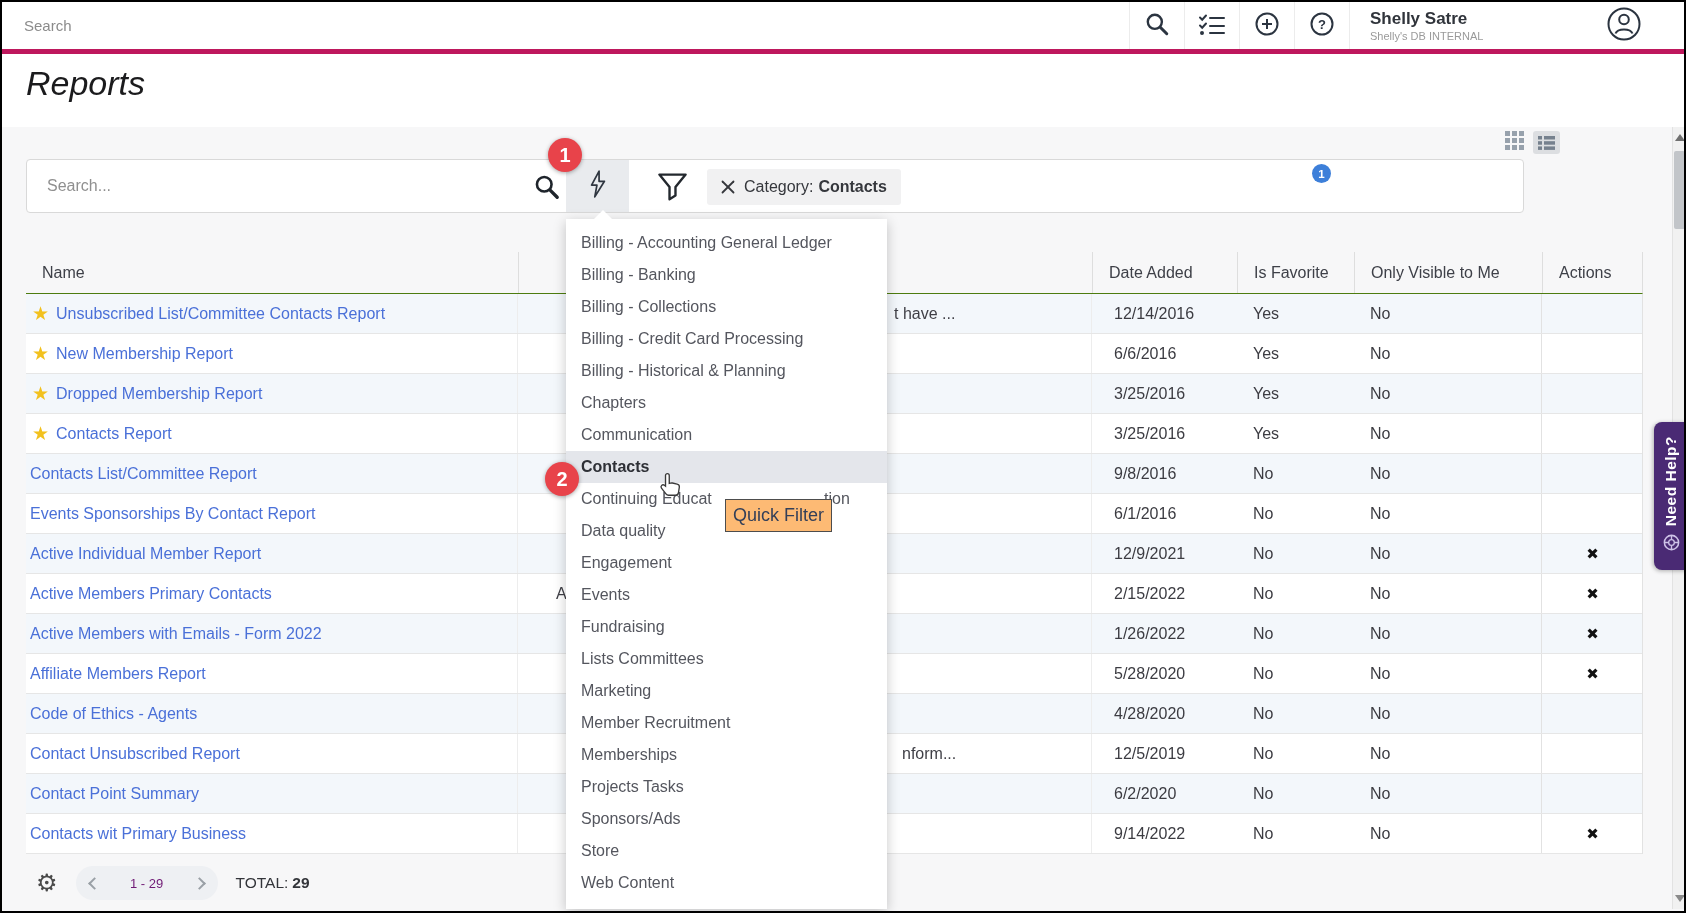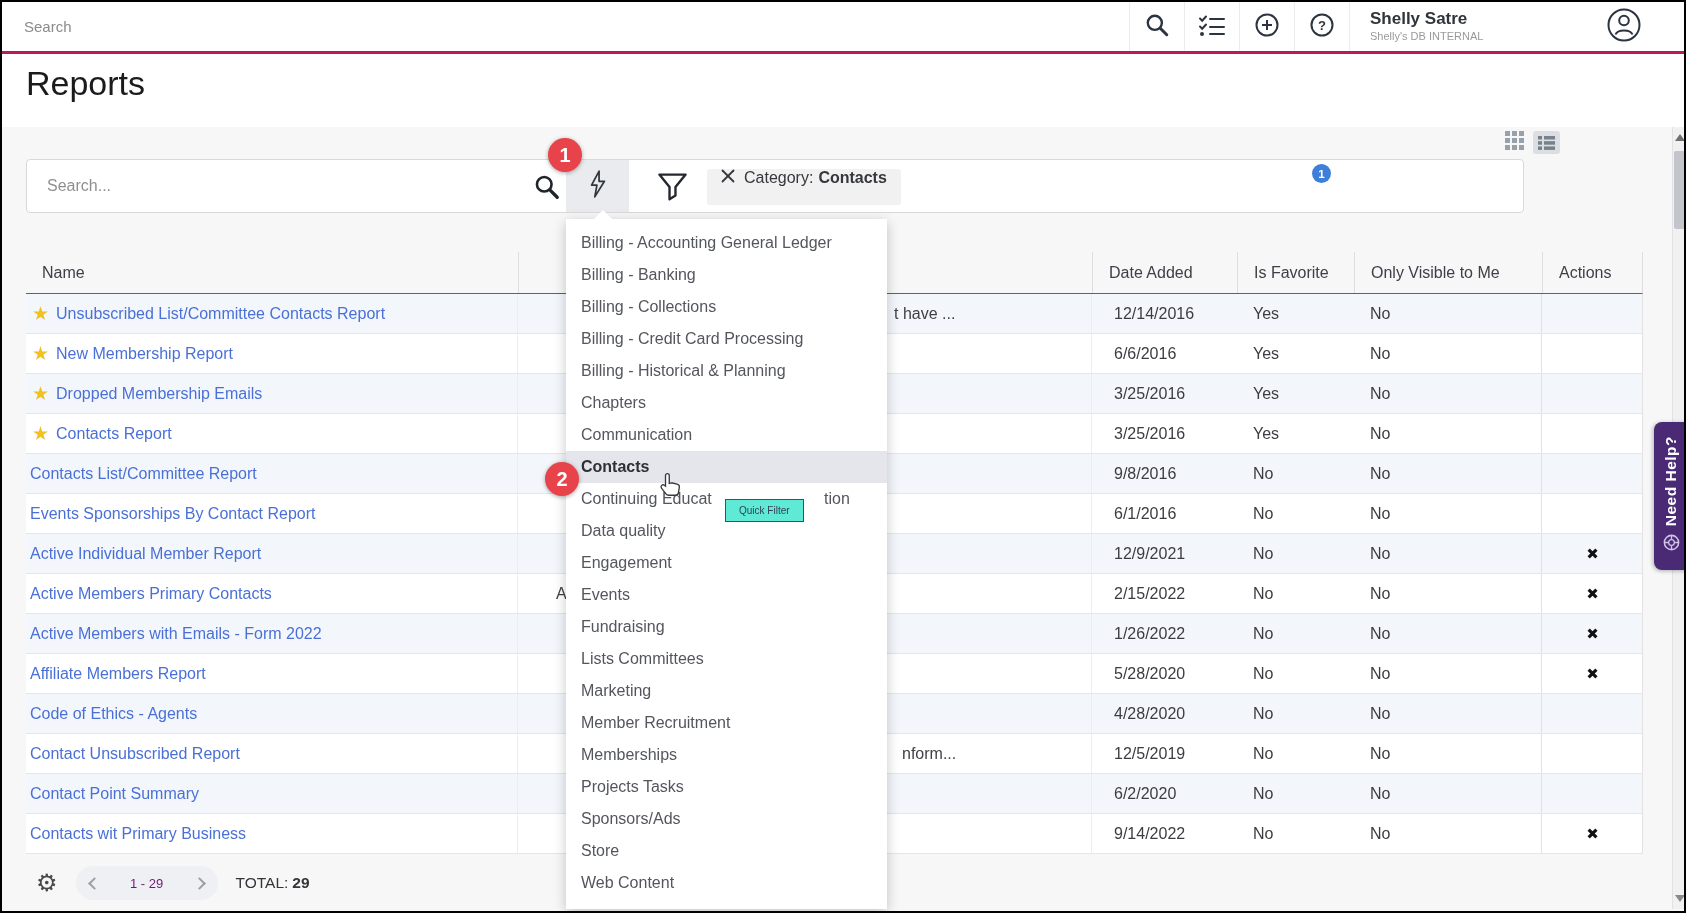--- a/index.html
+++ b/index.html
@@ -4,75 +4,75 @@
 <style>
   * { box-sizing: border-box; }
   html,body { margin:0; padding:0; }
   body {
     width:1686px; height:913px; position:relative; overflow:hidden;
     background:#fff; border:2px solid #000;
     font-family:"Liberation Sans", sans-serif; color:#333;
   }
   
   .topbar { position:absolute; top:0; left:0; right:0; height:52px; background:#fff;
-    border-bottom:3px solid #be185d; display:flex; align-items:stretch; }
+    border-bottom:5px solid #be185d; display:flex; align-items:stretch; }
   .tb-search { flex:1; border:none; outline:none; padding-left:22px; font-size:15px;
     font-family:inherit; color:#555; }
   .tb-search::placeholder { color:#8b8b8b; }
   .tb-btn { width:55px; display:flex; align-items:center; justify-content:center;
     border-left:1px solid #ececec; cursor:pointer; }
   .tb-user { border-left:1px solid #ececec; width:215px; padding:7px 0 0 20px; cursor:pointer; }
   .tb-user-name { font-size:17px; font-weight:bold; color:#30343b; line-height:20px; }
   .tb-user-org  { font-size:11px; color:#9a9a9a; margin-top:1px; }
   .tb-avatar { width:120px; display:flex; align-items:center; justify-content:center; cursor:pointer; }
   
   .page-title { position:absolute; top:62px; left:24px; font-size:34px; font-weight:400;
-    color:#1b1b1d; margin:0; }
+    color:#1b1b1d; margin:0;font-style:italic; }
   
   .panel { position:absolute; top:125px; left:0; right:0; bottom:0; background:#f7f7f8; }
   
   .view-toggles { position:absolute; top:129px; left:1503px; display:flex; gap:9px; align-items:center; z-index:5; }
   .toggle-list-bg { width:27px; height:23px; background:#dcdee1; border-radius:3px;
     display:flex; align-items:center; justify-content:center; }
   
   .search-row { position:absolute; left:24px; top:157px; width:1498px; height:54px;
     background:#fff; border:1px solid #d9d9d9; border-radius:4px; z-index:6; }
   .list-search { position:absolute; left:18px; top:1px; height:50px; width:460px; border:none;
     outline:none; font-size:16px; font-family:inherit; color:#555; }
   .list-search::placeholder { color:#8f8f8f; }
   .search-mag { position:absolute; left:506px; top:13px; }
   .qf-btn { position:absolute; left:539px; top:0; width:63px; height:52px; background:#e9ebee;
     display:flex; align-items:center; justify-content:center; cursor:pointer; }
   .filter-btn { position:absolute; left:630px; top:12px; cursor:pointer; }
   .filter-badge { position:absolute; left:655px; top:-8px; width:19px; height:19px; border-radius:50%;
     background:#3d7fd9; color:#fff; font-size:11.5px; font-weight:bold; display:flex;
     align-items:center; justify-content:center; box-shadow:0 0 0 2px #fff; }
   .chip { position:absolute; left:680px; top:9px; height:36px; background:#f1f1f2; border-radius:3px;
-    display:flex; align-items:flex-start; padding:0 14px; gap:9px; cursor:pointer; }
+    display:flex; align-items:center; padding:0 14px; gap:9px; cursor:pointer; }
   .chip-x { display:flex; align-items:center; }
   .chip-text { font-size:16px; color:#35373c; }
   .chip-text b { margin-left:5px; }
   
   .step-badge { position:absolute; width:34px; height:34px; border-radius:50%; background:#e8434a;
     color:#fff; font-size:20px; font-weight:bold; display:flex; align-items:center;
     justify-content:center; z-index:40; box-shadow:0 1px 4px rgba(0,0,0,.35); }
   .step-1 { left:546px; top:136px; }
   .step-2 { left:543px; top:460px; }
   
   .menu { position:absolute; left:564px; top:217px; width:321px; bottom:2px; background:#fff;
     box-shadow:0 3px 12px rgba(0,0,0,.22); padding-top:8px; z-index:20; }
   .menu::before { content:''; position:absolute; top:-9px; left:28px; border-left:9px solid transparent;
     border-right:9px solid transparent; border-bottom:9px solid #fff; }
   .menu-item { height:32px; line-height:32px; padding-left:15px; font-size:16px; color:#54565e;
     cursor:pointer; white-space:nowrap; position:relative; }
   .menu-item.highlight { background:#e4e6eb; color:#2e3036; font-weight:bold; }
   .menu-suffix { position:absolute; left:258px; top:0; }
   
-  .tooltip { position:absolute; left:723px; top:497px; background:#5eead4; border:1px solid #4d4d4d;
-    padding:5px 13px; font-size:10px; color:#333f58; z-index:32; white-space:nowrap; }
+  .tooltip { position:absolute; left:723px; top:497px; background:#fdba74; border:1px solid #4d4d4d;
+    padding:5px 7px; font-size:18px; color:#333f58; z-index:32; white-space:nowrap; }
   .cursor-hand { position:absolute; left:656px; top:470px; z-index:31; }
   
   .thead { position:absolute; left:24px; top:250px; width:1617px; height:42px; display:grid;
     grid-template-columns:492px 574px 145px 117px 188px 101px; align-items:center;
     border-bottom:1px solid #4d7c0f; border-right:1px solid #dedede; z-index:4; }
   .th { font-size:16px; color:#3e4048; padding-left:16px; height:100%; display:flex; align-items:center; }
   .th + .th { border-left:1px solid #dedede; }
   .tbody { position:absolute; left:24px; top:292px; width:1617px; border-right:1px solid #e2e2e2; z-index:4; }
   .tr { height:40px; display:grid; grid-template-columns:492px 574px 145px 117px 188px 101px;
     align-items:center; border-bottom:1px solid #e6e6e6; background:#fff; }
@@ -299,21 +299,21 @@
       </div>
       <div class="td td-desc"></div>
       <div class="td td-date">6/6/2016</div>
       <div class="td td-fav">Yes</div>
       <div class="td td-vis">No</div>
       <div class="td td-act"></div>
     </div>
     <div class="tr alt">
       <div class="td td-name starred">
         <span class="star">★</span>
-        <span class="report-link">Dropped Membership Emails</span>
+        <span class="report-link">Dropped Membership Report</span>
       </div>
       <div class="td td-desc"></div>
       <div class="td td-date">3/25/2016</div>
       <div class="td td-fav">Yes</div>
       <div class="td td-vis">No</div>
       <div class="td td-act"></div>
     </div>
     <div class="tr">
       <div class="td td-name starred">
         <span class="star">★</span>

